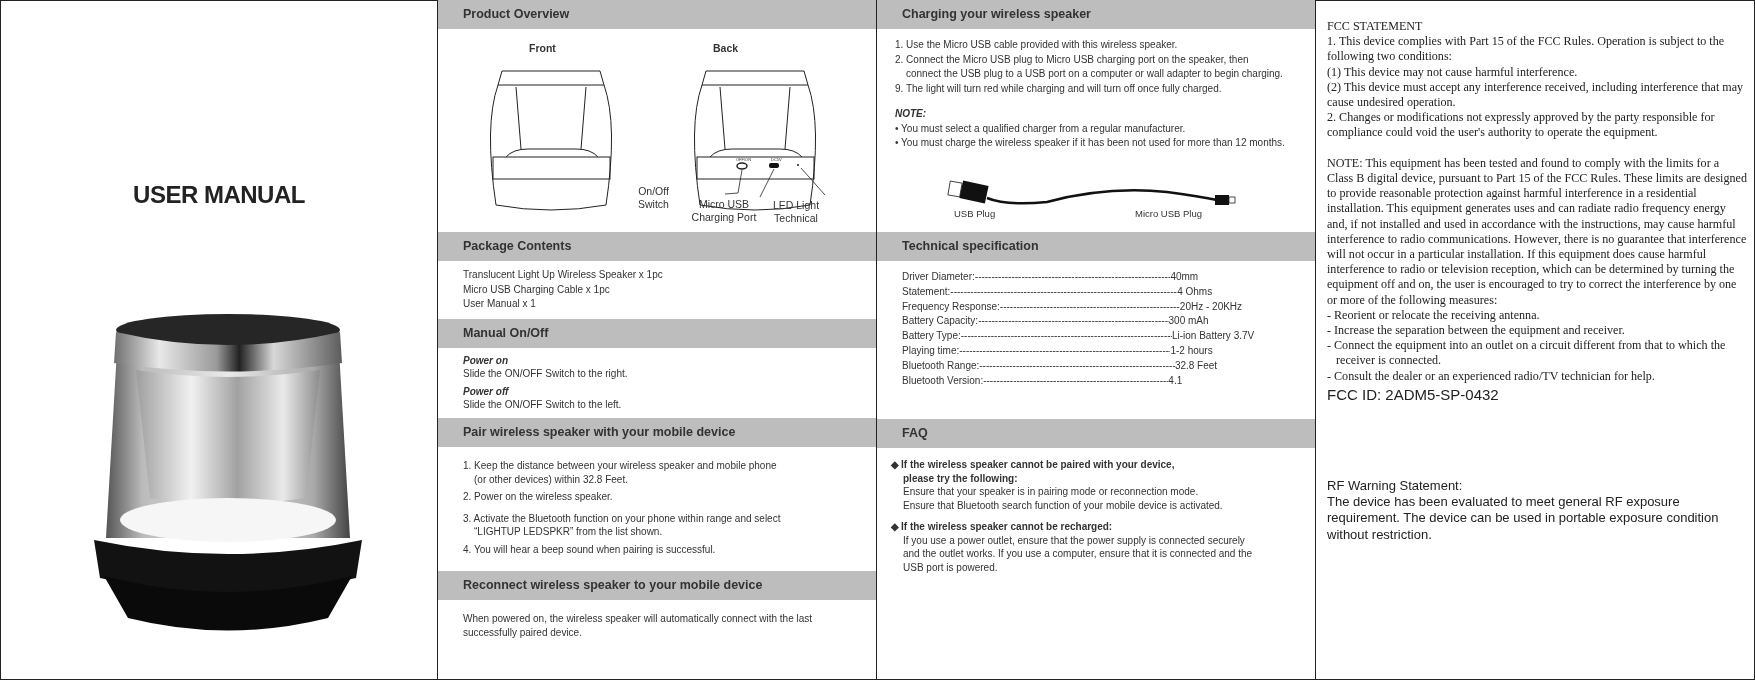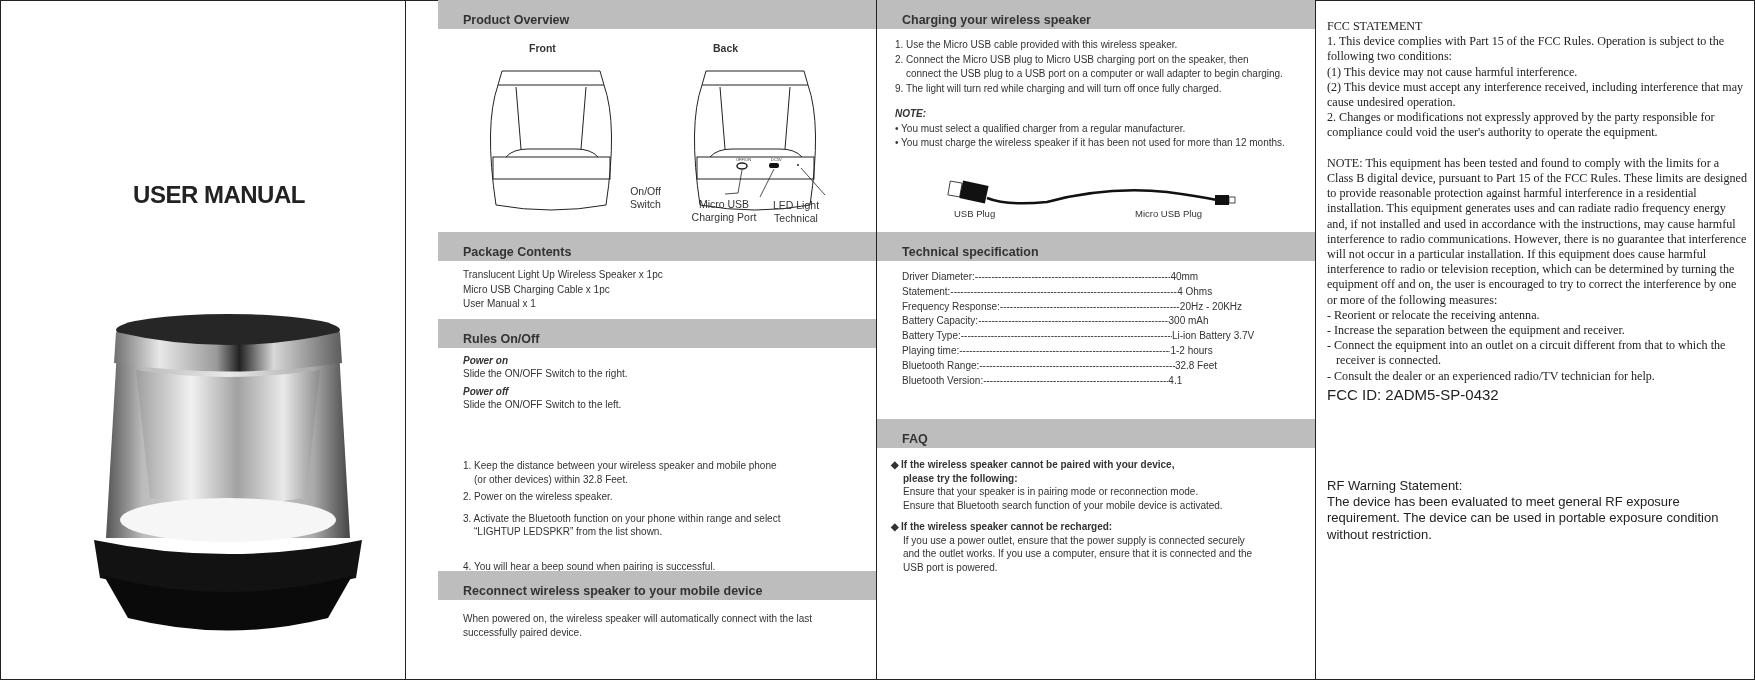--- a/index.html
+++ b/index.html
@@ -1,25 +1,25 @@
 <!DOCTYPE html>
 <html><head>
 <meta charset="utf-8">
 <style>
   html, body { margin: 0; padding: 0; background: #fff; }
   body { width: 1755px; height: 680px; position: relative; overflow: hidden; font-family: "Liberation Sans", sans-serif; color: #222; }
   .page { position: absolute; left: 0; top: 0; width: 1753px; height: 678px; border: 1px solid #222; }
   .col { position: absolute; top: 0; height: 680px; box-sizing: border-box; }
-  .col1 { left: 0; width: 406px; border-right: 1.5px solid #222; }
+  .col1 { left: 0; width: 438px; border-right: 1.5px solid #222; }
   .col2 { left: 438px; width: 439px; border-right: 1.5px solid #222; }
   .col3 { left: 877px; width: 439px; border-right: 1.5px solid #222; }
   .col4 { left: 1316px; width: 439px; }
 
   .sec-h { position: absolute; left: 0; right: 0; height: 29px; background: #bdbdbd; }
-  .sec-h span { position: absolute; left: 25px; top: 13px; font-weight: bold; font-size: 12.5px; color: #333; }
+  .sec-h span { position: absolute; left: 25px; top: 7px; font-weight: bold; font-size: 12.5px; color: #333; }
   .txt { position: absolute; font-size: 10px; color: #333; line-height: 14.5px; }
 
   .title-um { position: absolute; left: 0; width: 438px; top: 181px; text-align: center; font-weight: bold; font-size: 24px; letter-spacing: -0.5px; color: #222; }
 
   .pos { position: absolute; }
   .lab { font-size: 10.5px; color: #333; text-align: center; position: absolute; line-height: 13px; }
   .lab-b { font-weight: bold; font-size: 10.5px; color: #333; position: absolute; }
 
   .it { font-style: italic; font-weight: bold; }
   .spec-row { display: flex; white-space: nowrap; }
@@ -102,21 +102,21 @@
     <ellipse cx="254" cy="101" rx="5" ry="3" fill="none" stroke="#222" stroke-width="1.5"></ellipse>
     <rect x="281" y="98" width="10" height="5" rx="2" fill="#111"></rect>
     <circle cx="310" cy="100" r="1" fill="#222"></circle>
     <g stroke="#222" stroke-width="0.8" fill="none">
       <polyline points="254,105 250,128 237,129"></polyline>
       <line x1="286" y1="104" x2="272" y2="132"></line>
       <line x1="313" y1="103" x2="337" y2="130"></line>
     </g>
   </svg>
 
-  <div class="lab" style="left:192px;top:185px;text-align:right">
+  <div class="lab" style="left:200px;top:185px;text-align:right">
     <div>On/Off</div>
     <div>Switch</div>
   </div>
   <div class="lab" style="left:246px;top:198px;width:80px">
     <div>Micro USB</div>
     <div>Charging Port</div>
   </div>
   <div class="lab" style="left:328px;top:199px;width:60px">
     <div>LED Light</div>
     <div>Technical</div>
@@ -125,42 +125,45 @@
   <div class="sec-h" style="top:232px">
       <span>Package Contents</span>
     </div>
   <div class="txt" style="left:25px;top:268px">
     <div>Translucent Light Up Wireless Speaker x 1pc</div>
     <div>Micro USB Charging Cable x 1pc</div>
     <div>User Manual x 1</div>
   </div>
 
   <div class="sec-h" style="top:319px">
-      <span>Rules On/Off</span>
+      <span>Manual On/Off</span>
     </div>
   <div class="txt" style="left:25px;top:354px;line-height:13px">
     <div class="it">Power on</div>
     <div>Slide the ON/OFF Switch to the right.</div>
     <div class="it" style="margin-top:5px">Power off</div>
     <div>Slide the ON/OFF Switch to the left.</div>
   </div>
 
+  <div class="sec-h" style="top:418px">
+      <span>Pair wireless speaker with your mobile device</span>
+    </div>
   <div class="txt" style="left:25px;top:459px;line-height:13.5px">
     <div>
         <div>1. Keep the distance between your wireless speaker and mobile phone</div>
         <div style="padding-left:11px">(or other devices) within 32.8 Feet.</div>
       </div>
     <div style="margin-top:4px">
         <div>2. Power on the wireless speaker.</div>
       </div>
     <div style="margin-top:8px">
         <div>3. Activate the Bluetooth function on your phone within range and select</div>
         <div style="padding-left:11px">“LIGHTUP LEDSPKR” from the list shown.</div>
       </div>
-    <div style="margin-top:21px">
+    <div style="margin-top:4px">
         <div>4. You will hear a beep sound when pairing is successful.</div>
       </div>
   </div>
 
   <div class="sec-h" style="top:571px">
       <span>Reconnect wireless speaker to your mobile device</span>
     </div>
   <div class="txt" style="left:25px;top:612px;line-height:13.5px">
     <div>When powered on, the wireless speaker will automatically connect with the last</div>
     <div>successfully paired device.</div>

